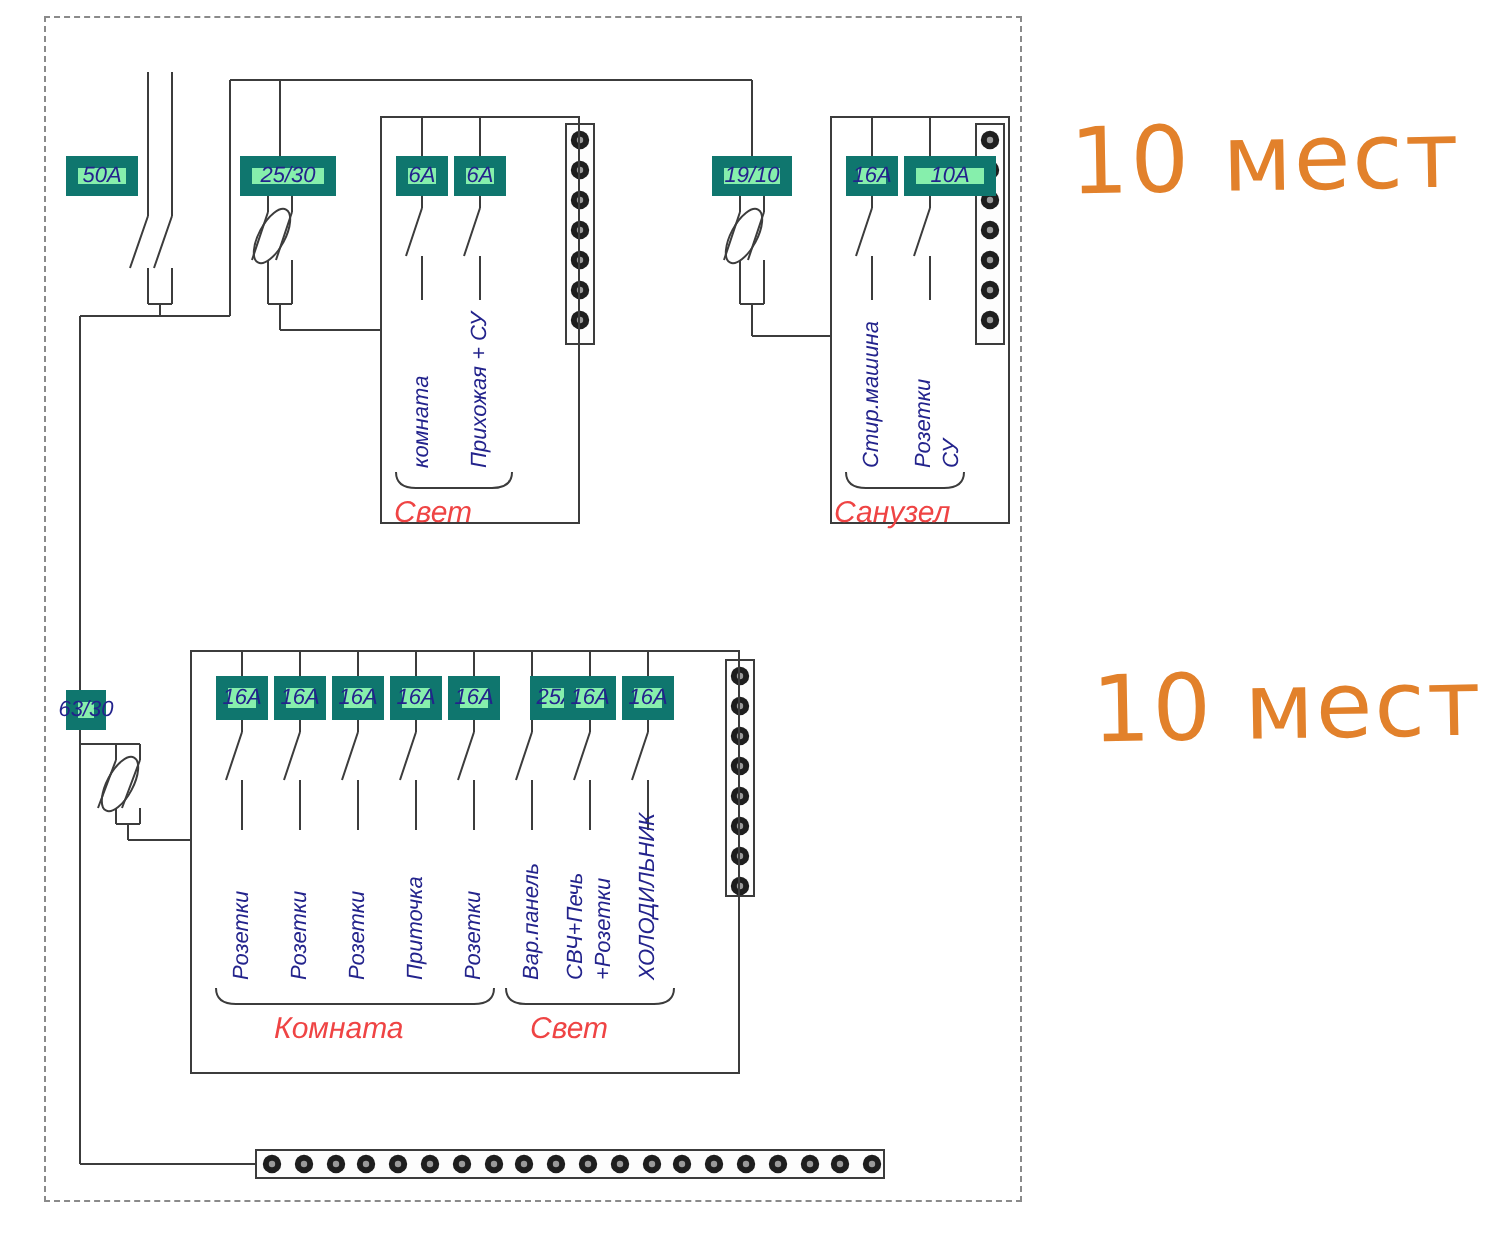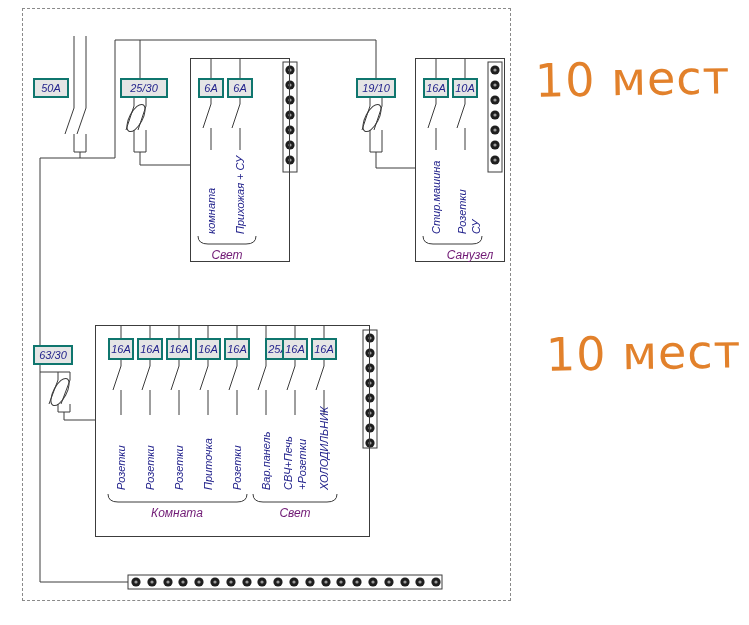--- a/index.html
+++ b/index.html
@@ -1,26 +1,26 @@
 <!DOCTYPE html>
 <html><head>
 <meta charset="utf-8">
 <style>
   * { margin:0; padding:0; box-sizing:border-box; }
   body { background:#ffffff; font-family:"Liberation Sans", sans-serif; }
   .canvas { position:relative; width:749px; height:625px; background:#ffffff; overflow:hidden; }
   .frame { position:absolute; left:22px; top:8px; width:489px; height:593px; border:1px dashed #8a8a8a; }
   svg.wires { position:absolute; left:0; top:0; }
-  .rating { position:absolute; height:20px; border:2px solid #0f766e; background:#e5e5e5;
+  .rating { position:absolute; height:20px; border:6px solid #0f766e; background:#86efac;
             display:flex; align-items:center; justify-content:center;
             font-style:italic; font-size:11px; color:#23238c; white-space:nowrap; }
   .group-box { position:absolute; border:1px solid #3c3c3c; background:transparent; }
   .vlabel { position:absolute; width:16px; writing-mode:vertical-rl; transform:rotate(180deg);
             font-style:italic; font-size:11px; color:#23238c; white-space:nowrap; line-height:16px; }
-  .title { position:absolute; font-style:italic; font-size:12px; color:#701a75; text-align:center; }
+  .title { position:absolute; font-style:italic; font-size:15px; color:#ef4444; }
   .orange { position:absolute; color:#e2812b; font-size:46px; letter-spacing:1px;
             font-family:"DejaVu Sans", sans-serif; transform:rotate(-1deg); white-space:nowrap; }
 </style>
 </head>
 <body>
 
 <div class="canvas">
 
   <div class="frame"></div>
 
@@ -167,22 +167,22 @@
   <div class="group-box" style="left:190px;top:58px;width:100px;height:204px"></div>
   <div class="group-box" style="left:415px;top:58px;width:90px;height:204px"></div>
   <div class="group-box" style="left:95px;top:325px;width:275px;height:212px"></div>
 
   <div class="rating" style="left:33px;top:78px;width:36px">50A</div>
   <div class="rating" style="left:120px;top:78px;width:48px">25/30</div>
   <div class="rating" style="left:198px;top:78px;width:26px">6A</div>
   <div class="rating" style="left:227px;top:78px;width:26px">6A</div>
   <div class="rating" style="left:356px;top:78px;width:40px">19/10</div>
   <div class="rating" style="left:423px;top:78px;width:26px">16A</div>
-  <div class="rating" style="left:452px;top:78px;width:26px">10A</div>
-  <div class="rating" style="left:33px;top:345px;width:40px">63/30</div>
+  <div class="rating" style="left:452px;top:78px;width:46px">10A</div>
+  <div class="rating" style="left:33px;top:345px;width:20px">63/30</div>
   <div class="rating" style="left:108px;top:338px;width:26px;height:22px">16A</div>
   <div class="rating" style="left:137px;top:338px;width:26px;height:22px">16A</div>
   <div class="rating" style="left:166px;top:338px;width:26px;height:22px">16A</div>
   <div class="rating" style="left:195px;top:338px;width:26px;height:22px">16A</div>
   <div class="rating" style="left:224px;top:338px;width:26px;height:22px">16A</div>
   <div class="rating" style="left:265px;top:338px;width:26px;height:22px">25A</div>
   <div class="rating" style="left:282px;top:338px;width:26px;height:22px">16A</div>
   <div class="rating" style="left:311px;top:338px;width:26px;height:22px">16A</div>
 
   <div class="vlabel" style="left:203px;top:146px;height:88px">комната</div>
@@ -195,20 +195,20 @@
   <div class="vlabel" style="left:142px;top:400px;height:90px">Розетки</div>
   <div class="vlabel" style="left:171px;top:400px;height:90px">Розетки</div>
   <div class="vlabel" style="left:200px;top:400px;height:90px">Приточка</div>
   <div class="vlabel" style="left:229px;top:400px;height:90px">Розетки</div>
   <div class="vlabel" style="left:258px;top:400px;height:90px">Вар.панель</div>
   <div class="vlabel" style="left:280px;top:400px;height:90px">СВЧ+Печь</div>
   <div class="vlabel" style="left:294px;top:400px;height:90px">+Розетки</div>
   <div class="vlabel" style="left:316px;top:400px;height:90px">ХОЛОДИЛЬНИК</div>
 
   <div class="title" style="left:197px;top:248px;width:60px">Свет</div>
-  <div class="title" style="left:435px;top:248px;width:70px">Санузел</div>
+  <div class="title" style="left:417px;top:248px;width:70px">Санузел</div>
   <div class="title" style="left:137px;top:506px;width:80px">Комната</div>
   <div class="title" style="left:265px;top:506px;width:60px">Свет</div>
 
   <div class="orange" style="left:535px;top:52px">10 мест</div>
   <div class="orange" style="left:546px;top:326px">10 мест</div>
 
 </div>
 
 </body></html>

